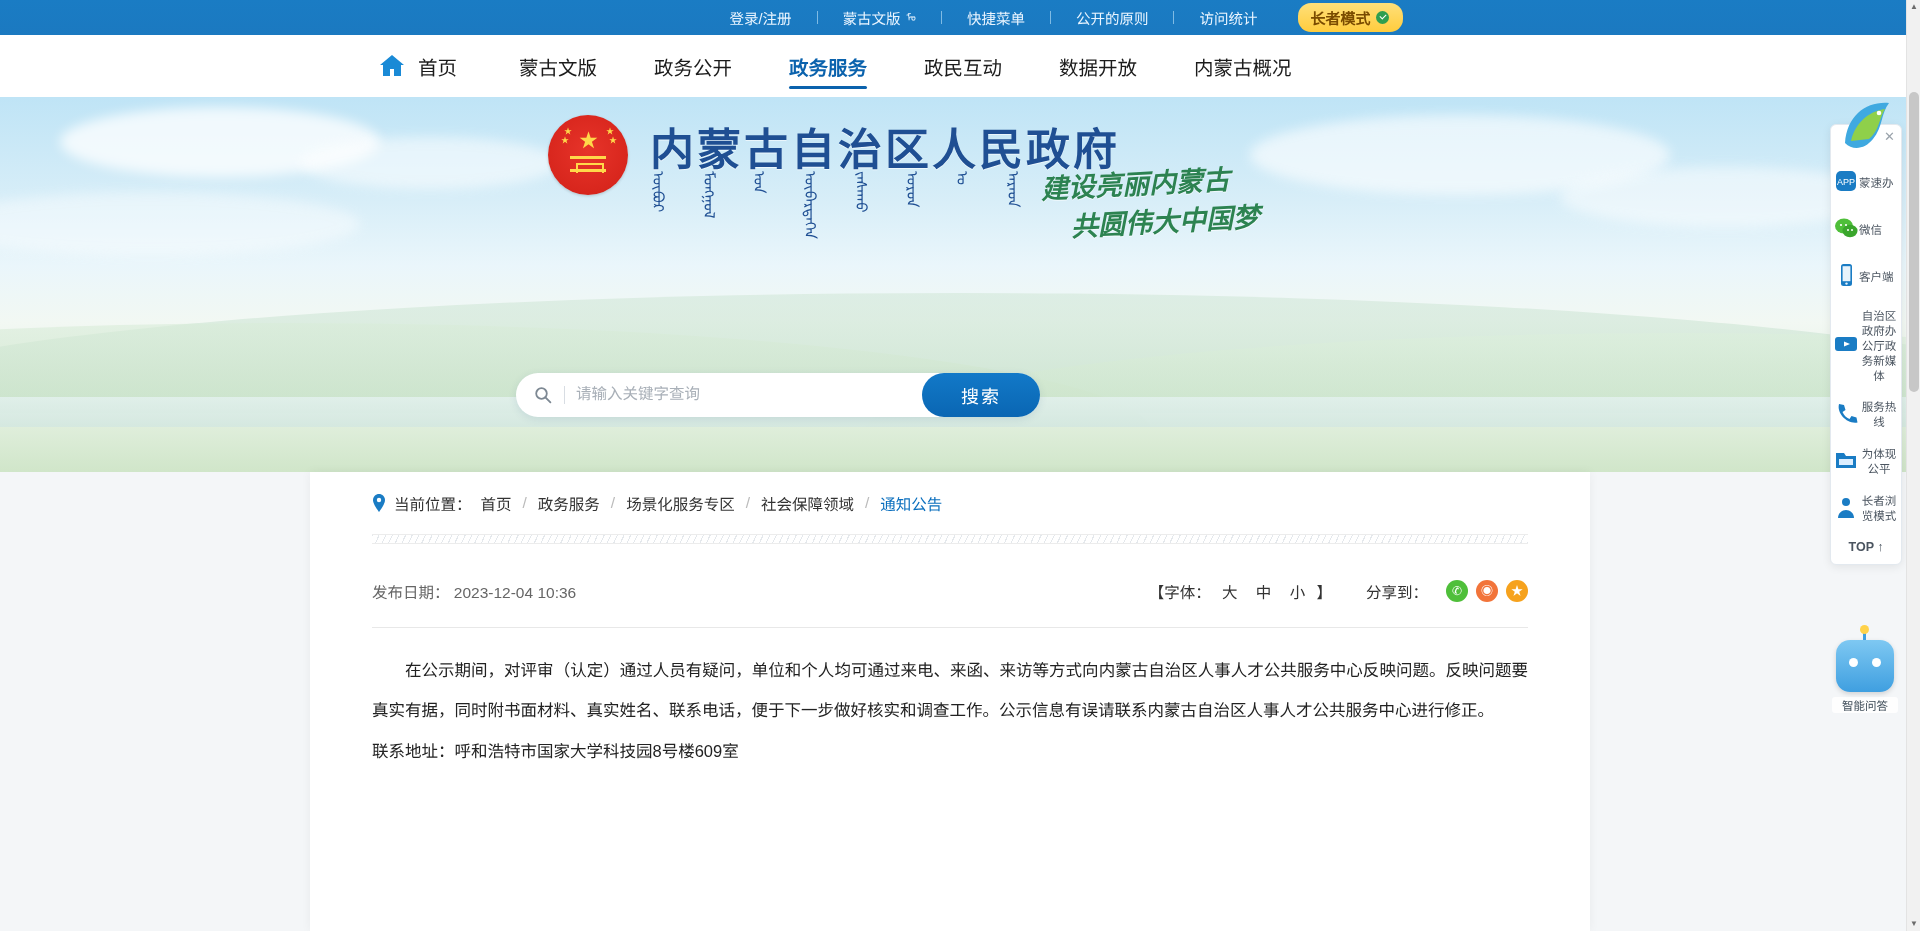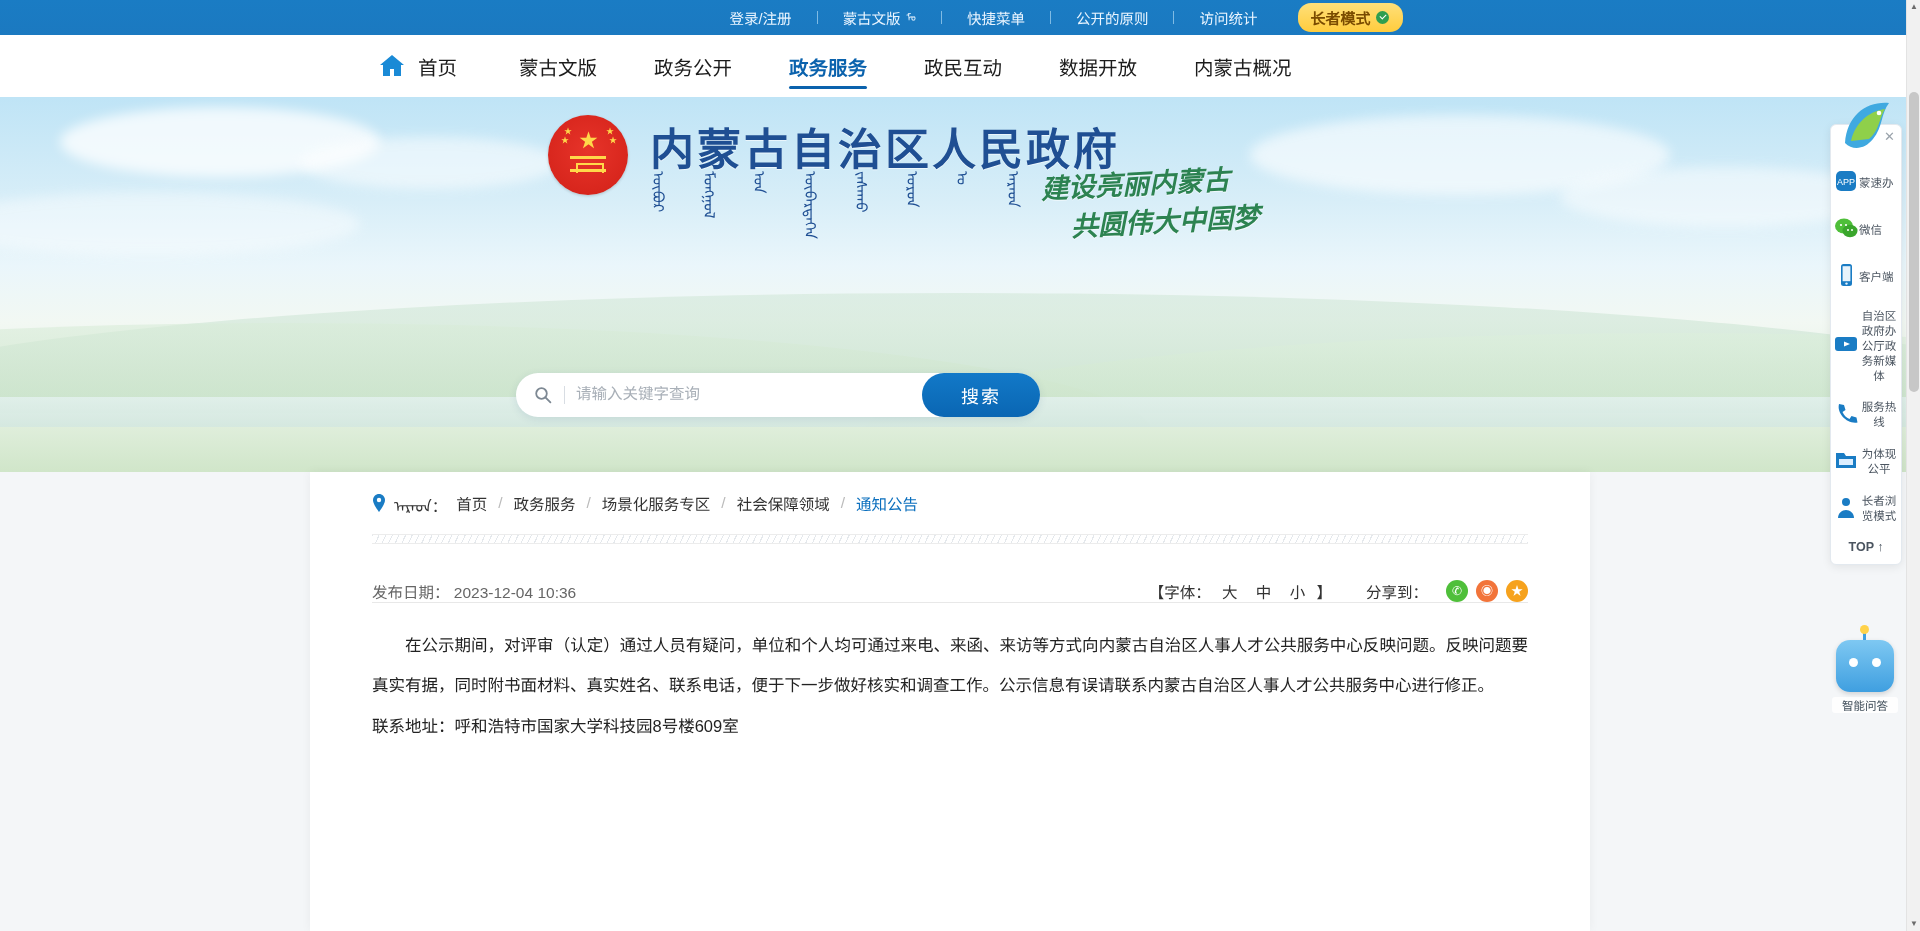--- a/index.html
+++ b/index.html
@@ -242,21 +242,21 @@
     font-size: 26.5px;
     font-weight: bold;
     color: #222;
     padding: 42px 120px 0;
     line-height: 1.5;
     letter-spacing: .5px;
   }
   .meta {
     display: flex; align-items: center; justify-content: space-between;
     margin: 36px 62px 0;
-    padding-bottom: 0;
+    padding-bottom: 25px;
     border-bottom: 1px solid #e8e8e8;
     font-size: 15.5px; color: #666;
   }
   .meta-right { display: flex; align-items: center; gap: 0; }
   .fs-group { color: #333; margin-right: 34px; }
   .fs-group .fs { margin: 0 7px; cursor: pointer; }
   .share-label { color: #333; margin-right: 10px; }
   .share-ico {
     width: 22px; height: 22px; border-radius: 50%;
     margin-left: 8px; display: inline-flex; align-items: center; justify-content: center;
@@ -470,21 +470,21 @@
 
   <div class="card">
 
     <div class="crumb">
       <span class="pin-ico">
         <svg viewBox="0 0 14 18" width="14" height="18">
           <path d="M7 0C3.7 0 1 2.7 1 6c0 4.4 6 12 6 12s6-7.6 6-12c0-3.3-2.7-6-6-6z" fill="#1a7cc4"></path>
           <circle cx="7" cy="6" r="2.2" fill="#ffffff"></circle>
         </svg>
       </span>
-      <span class="lbl">ᠠᠷᠠᠳ：</span>
+      <span class="lbl">当前位置：</span>
       <a href="#">首页</a>
       <span class="sep">/</span>
       <a href="#">政务服务</a>
       <span class="sep">/</span>
       <a href="#">场景化服务专区</a>
       <span class="sep">/</span>
       <a href="#">社会保障领域</a>
       <span class="sep">/</span>
       <a href="#" class="cur">通知公告</a>
     </div>

